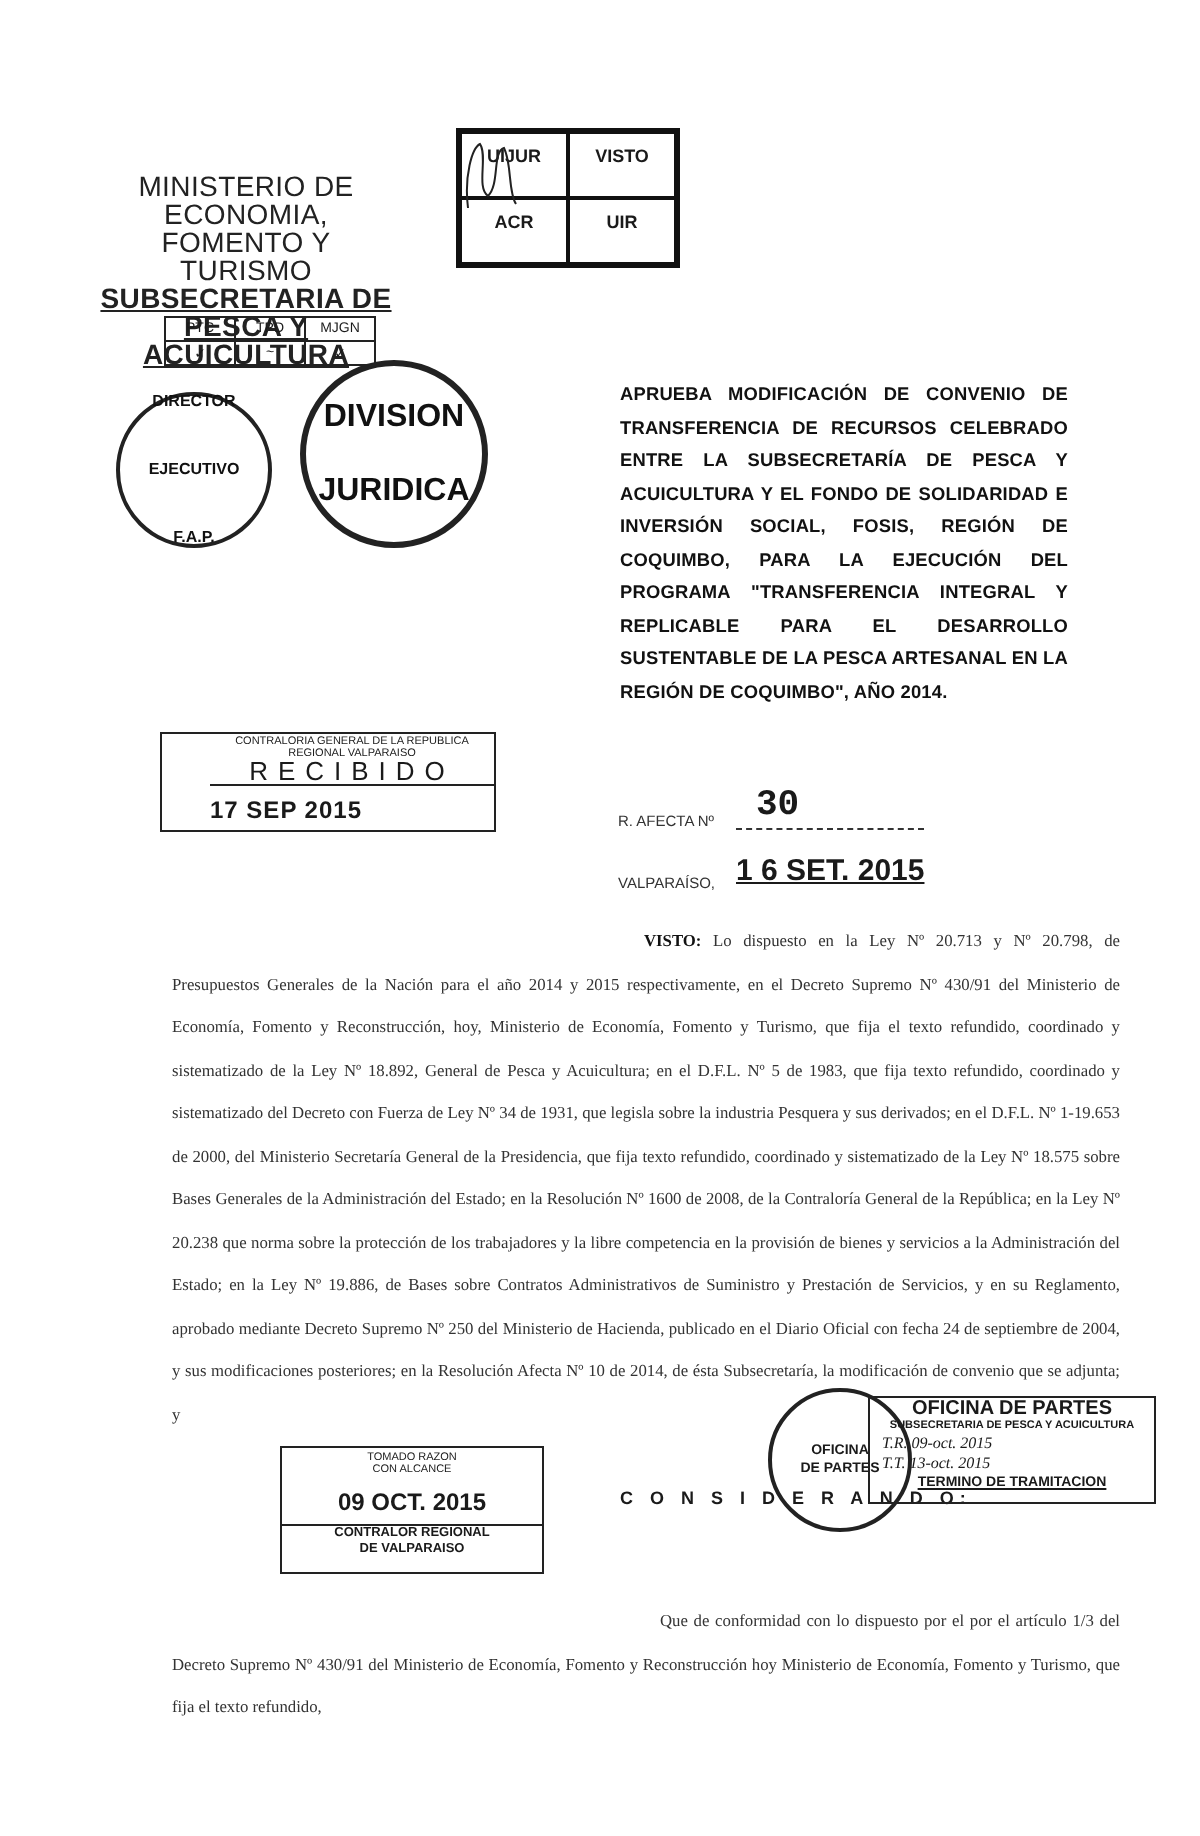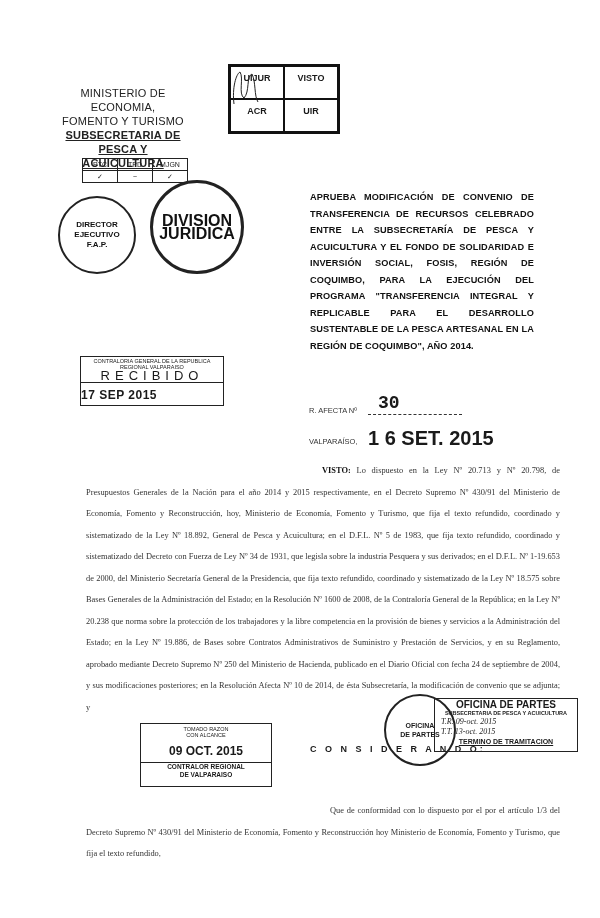--- a/index.html
+++ b/index.html
@@ -2,59 +2,59 @@
 <html><head>
 <meta charset="utf-8">
 <style>
   html, body { margin: 0; padding: 0; background: #ffffff; }
   body { width: 600px; height: 918px; position: relative; overflow: hidden;
          font-family: "Liberation Sans", sans-serif; color: #1a1a1a; }
   .abs { position: absolute; }
 
   
   .ministry { left: 48px; top: 86px; width: 150px; text-align: center;
-              font-size: 11px; line-height: 14px; letter-spacing: 0.2px; color: #222; }
+              font-size: 14px; line-height: 14px; letter-spacing: 0.2px; color: #222; }
   .ministry .u { text-decoration: underline; font-weight: bold; }
 
   
   .unitgrid { left: 228px; top: 64px; width: 108px; height: 66px;
               border: 2px solid #111; display: grid;
               grid-template-columns: 1fr 1fr; grid-template-rows: 1fr 1fr; }
   .unitgrid div { border: 1px solid #111; font-size: 9px; font-weight: bold;
                   text-align: center; padding-top: 6px; }
 
   
   .ptc { left: 82px; top: 158px; border-collapse: collapse; font-size: 7px; }
   .ptc td { border: 1px solid #222; width: 34px; height: 11px; text-align: center; padding: 0; }
 
   
   .stamp-circle { border: 2px solid #222; border-radius: 50%; text-align: center;
-                  font-weight: bold; color: #111; }
+                  font-weight: bold; color: #111; gap: 24px; }
   .stamp-director { left: 58px; top: 196px; width: 74px; height: 74px;
                     font-size: 8px; line-height: 10px; display: flex; align-items: center;
                     justify-content: center; flex-direction: column; }
   .stamp-juridica { left: 150px; top: 180px; width: 88px; height: 88px;
                     font-size: 16px; line-height: 13px; display: flex; align-items: center;
                     justify-content: center; flex-direction: column; border-width: 3px; }
 
   
   .title { left: 310px; top: 189px; width: 224px; font-size: 9.2px; font-weight: bold;
            line-height: 16.5px; text-align: justify; text-align-last: left; color: #111; letter-spacing: 0.1px; }
 
   
-  .recibido { left: 80px; top: 356px; width: 142px; height: 48px; border: 1.5px solid #222; }
+  .recibido { left: 80px; top: 366px; width: 142px; height: 48px; border: 1.5px solid #222; padding-left: 24px; }
   .recibido .hdr { font-size: 5.5px; text-align: center; line-height: 6px; padding-top: 1px; }
   .recibido .big { font-size: 13px; letter-spacing: 5px; text-align: center; border-bottom: 1.5px solid #222; line-height: 12px; }
   .recibido .date { font-size: 12px; font-weight: bold; text-align: left; padding-top: 5px; letter-spacing: 0.5px; }
 
   .resafecta-label { left: 309px; top: 406px; font-size: 7.5px; color: #333; }
   .resafecta-num { left: 378px; top: 393px; font-size: 18px; font-weight: bold; font-family: "Liberation Mono", monospace; }
   .resafecta-line { left: 368px; top: 414px; width: 94px; border-bottom: 1.5px dashed #333; }
   .valpo-label { left: 309px; top: 437px; font-size: 7.5px; color: #333; }
-  .valpo-date { left: 368px; top: 427px; font-size: 20px; font-weight: bold; }
+  .valpo-date { left: 368px; top: 427px; font-size: 15px; font-weight: bold; text-decoration: underline; }
 
   
   .body { left: 86px; width: 474px; font-size: 8.4px; line-height: 21.5px; color: #333;
           text-align: justify; font-family: Liberation Serif, serif; }
   .visto { top: 460px; text-indent: 236px; }
   .visto b { color: #111; }
 
   .considerando { left: 310px; top: 744px; font-size: 9px; font-weight: bold; letter-spacing: 3px; }
   .que { top: 800px; text-indent: 244px; }
 

